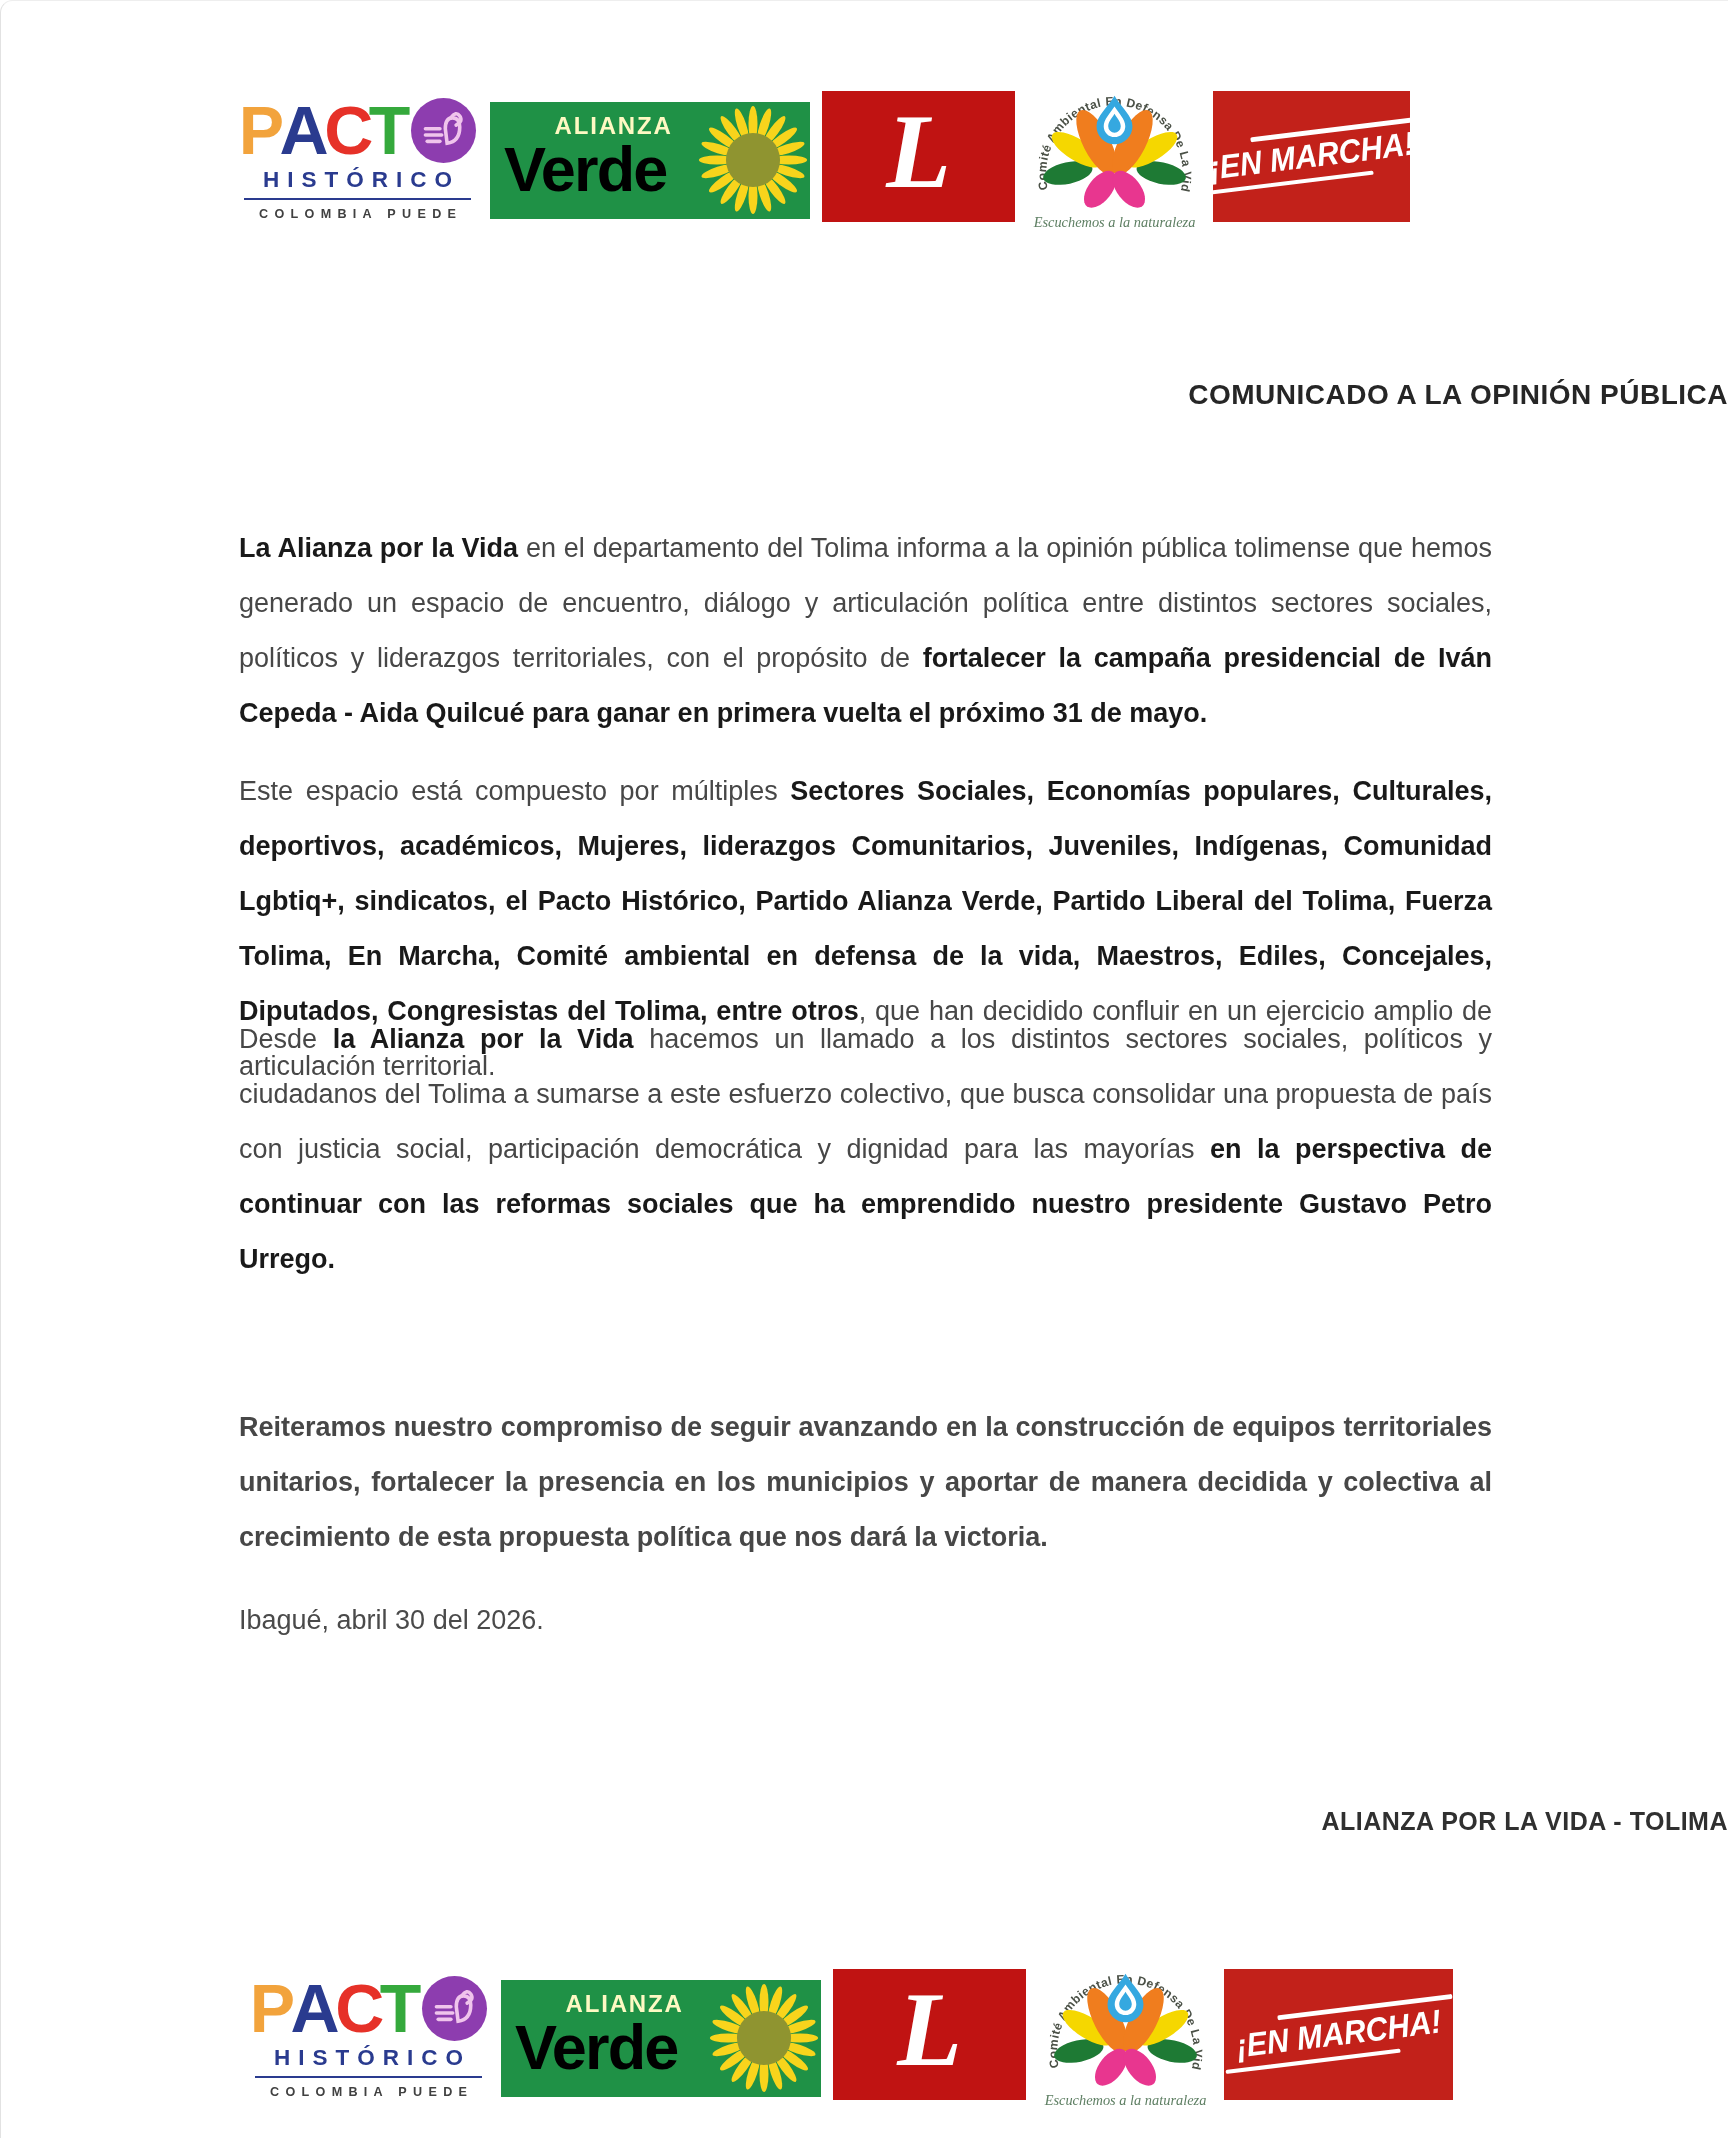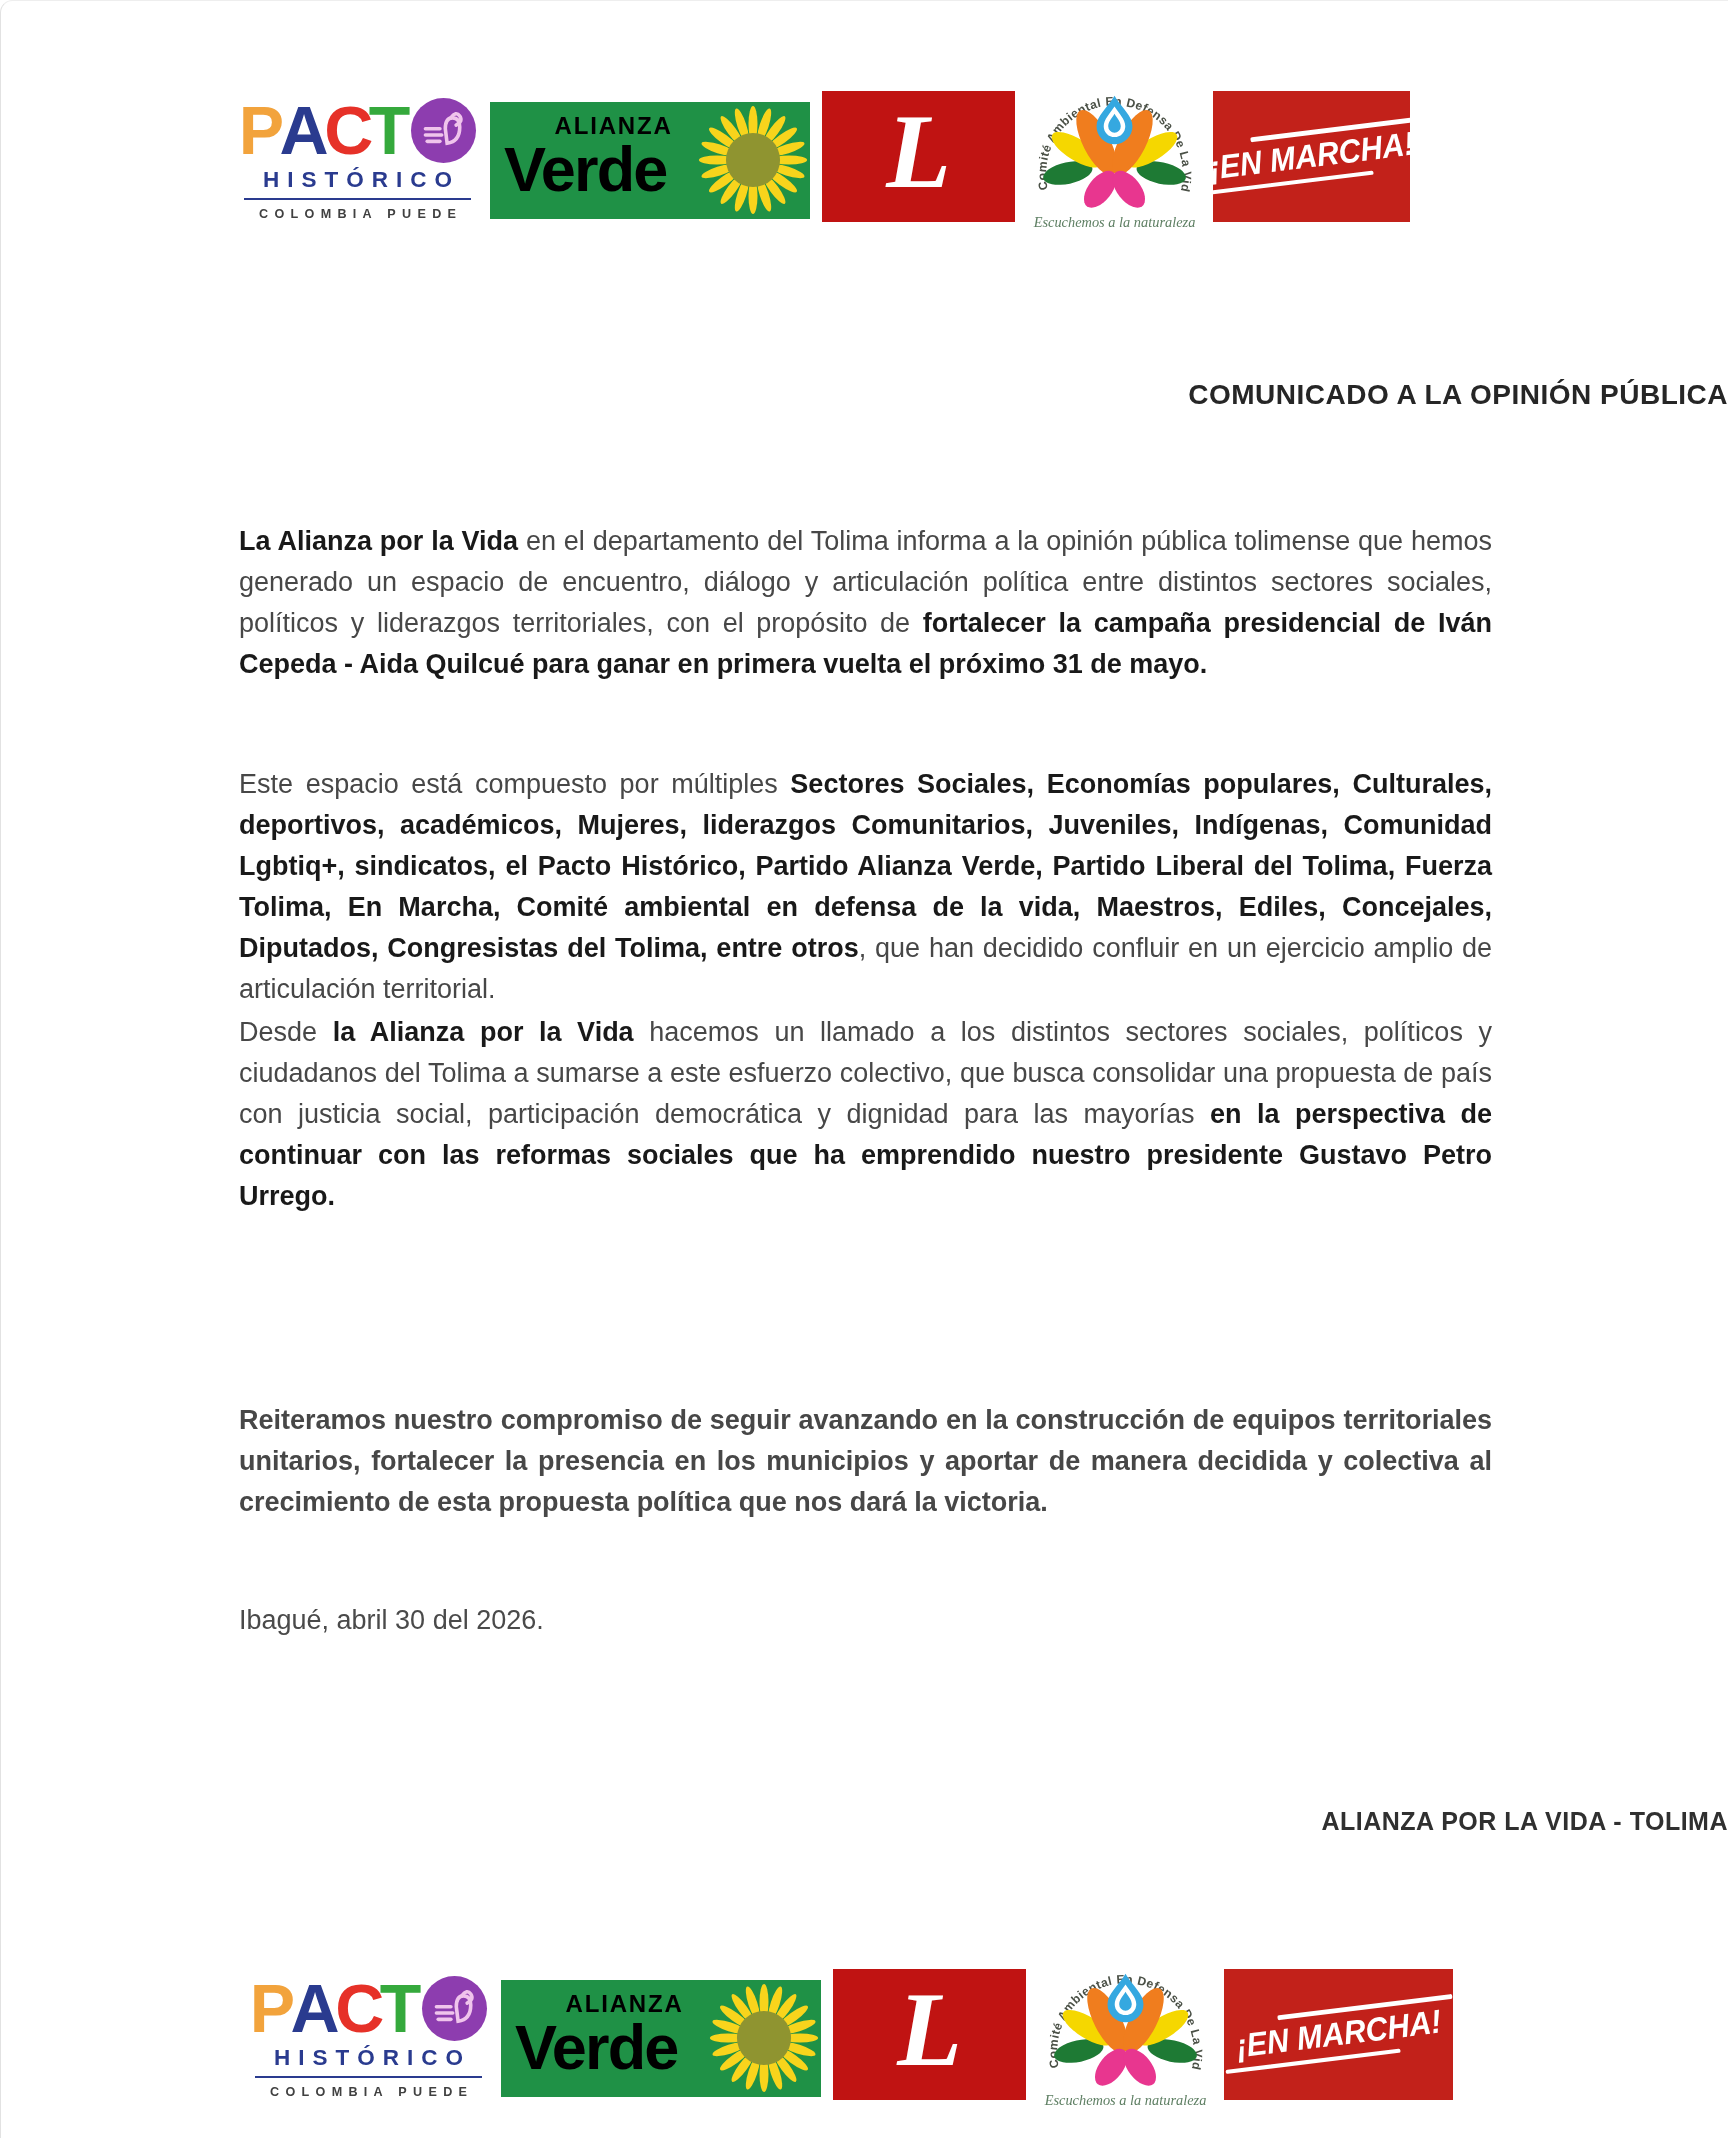--- a/index.html
+++ b/index.html
@@ -22,21 +22,21 @@
   .pacto-word .lA{color:#2a3b8f;}
   .pacto-word .lC{color:#e63128;}
   .pacto-word .lT{color:#35a93c;margin-right:5.4px;}
   .pacto-o{width:65px;height:65px;border-radius:50%;background:#8d3daf;display:flex;align-items:center;justify-content:center;flex:0 0 auto;}
   .pacto-historico{margin-top:3px;font-size:22.5px;font-weight:700;color:#2a3b8f;letter-spacing:8px;text-indent:8px;white-space:nowrap;}
   .pacto-underline{width:227px;height:2.7px;background:#2a3b8f;margin-top:4.5px;}
   .pacto-colombia{margin-top:6.3px;font-size:12.6px;font-weight:700;color:#404040;letter-spacing:6.3px;text-indent:6.3px;white-space:nowrap;}
 
   
   .logo-verde{position:relative;width:320px;height:117px;background:#1f9146;margin-top:12.6px;overflow:hidden;}
-  .verde-alianza{position:absolute;top:10.8px;left:65px;font-size:24px;font-weight:800;color:#000000;letter-spacing:1.8px;text-align:center;}
+  .verde-alianza{position:absolute;top:10.8px;left:65px;font-size:24px;font-weight:800;color:#fef9c3;letter-spacing:1.8px;text-align:center;}
   .verde-main{position:absolute;top:31px;left:14.4px;font-size:63px;font-weight:700;color:#000000;letter-spacing:-1.8px;}
   .verde-sun{position:absolute;top:3.6px;right:1.8px;}
 
   
   .logo-liberal{width:193px;height:131px;background:#c01312;margin-top:1.8px;display:flex;align-items:center;justify-content:center;}
   .liberal-letter{font-family:"Liberation Serif",serif;font-style:italic;font-weight:700;font-size:106px;color:#ffffff;line-height:1;padding-bottom:9px;}
 
   
   .logo-comite{width:173px;height:160px;margin-top:-12.6px;position:relative;}
 
@@ -45,21 +45,21 @@
   .logo-row.bottom .logo-enmarcha{width:229px;}
   .enmarcha-inner{transform:rotate(-7deg);display:flex;flex-direction:column;align-items:center;}
   .enmarcha-bar{width:176px;height:4.5px;background:#ffffff;border-radius:1.8px;}
   .enmarcha-bar.b1{align-self:flex-end;margin-right:-5.4px;}
   .enmarcha-bar.b2{align-self:flex-start;margin-left:-5.4px;}
   .enmarcha-text{font-size:33px;font-weight:900;font-style:italic;color:#ffffff;letter-spacing:0px;transform:scaleX(.92);margin:2.7px 0;white-space:nowrap;}
 
   
   .doc-title{position:absolute;top:378px;left:0;width:100%;text-align:right;
     font-size:28px;font-weight:700;color:#262626;letter-spacing:0.5px;}
-  .para{position:absolute;left:238px;width:1253px;font-size:27px;line-height:41px;
+  .para{position:absolute;left:238px;width:1253px;font-size:27px;line-height:55px;
     color:#474747;text-align:justify;}
   .para b{color:#191919;font-weight:700;}
   .p1{top:493px;}
   .p2{top:736px;}
   .p3{top:984px;}
   .p4{top:1372px;font-weight:bold;}
   .date-line{position:absolute;top:1604px;left:238px;font-size:27px;color:#4a4a4a;}
   .footer-title{position:absolute;top:1806px;left:0;width:100%;text-align:right;
     font-size:25px;font-weight:600;color:#303030;letter-spacing:0.5px;}
 </style>

